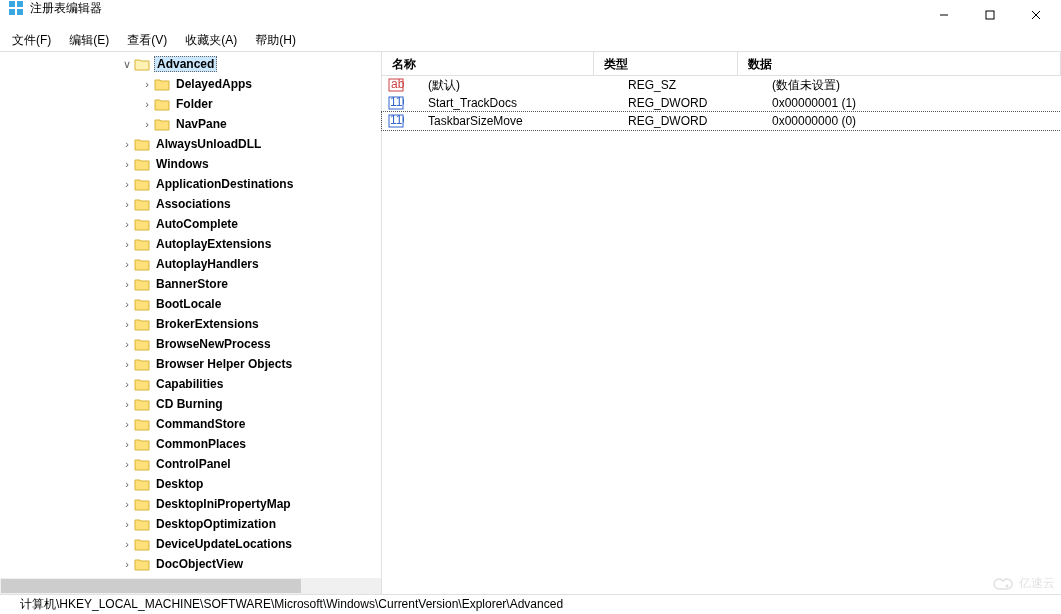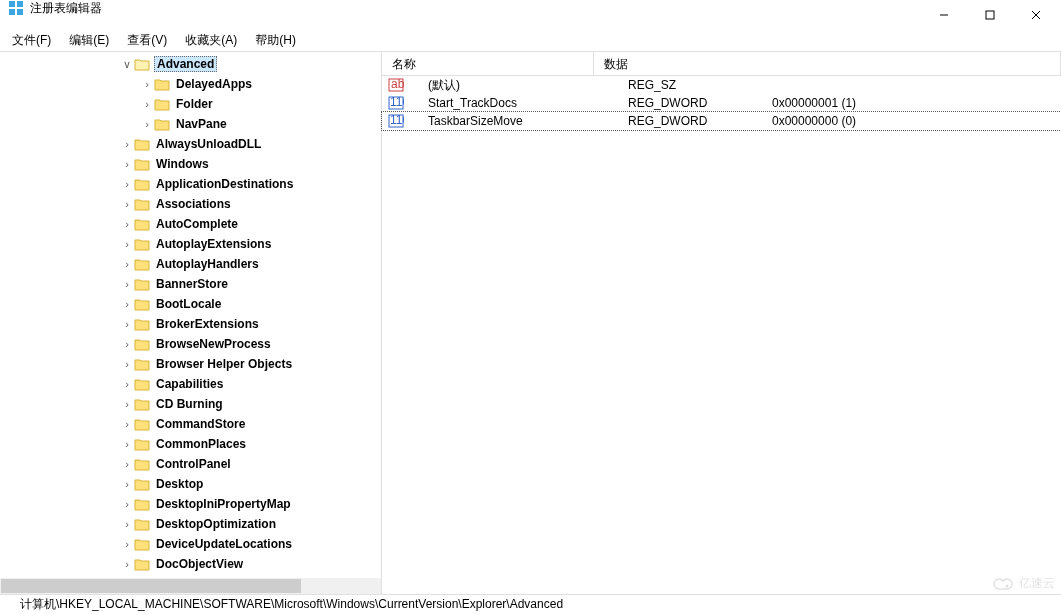--- a/index.html
+++ b/index.html
@@ -13,21 +13,21 @@
 .menubar .item { padding:2px 8px; }
 .content { display:flex; height:calc(100% - 30px - 22px - 20px); }
 .treepanel { width:382px; border-right:1px solid #e0e0e0; overflow:auto; position:relative; }
 .treeinner { padding-top:2px; padding-left:0; }
 .node { display:flex; align-items:center; height:20px; white-space:nowrap; }
 .expander { width:14px; text-align:center; color:#666; font-size:11px; }
 .folder { width:16px; height:14px; margin-right:4px; display:inline-flex; }
 .node.sel .label { background:#cce8ff; border:1px dotted #666; padding:0 2px; }
 .node .label { padding:0 2px;font-weight:bold; }
 .listpanel { flex:1; display:flex; flex-direction:column; position:relative; }
-.listheader { display:flex; height:24px; border-bottom:1px solid #e0e0e0; }
+.listheader { display:flex; height:24px; border-bottom:1px solid #e0e0e0;font-weight:bold; }
 .colh { padding:4px 10px; border-right:1px solid #e0e0e0; }
 .colh.name { width:212px; }
 .colh.type { width:144px; }
 .colh.data { flex:1; }
 .rows { }
 .row { display:flex; align-items:center; height:18px; padding:0 6px; }
 .row .ic { width:16px; height:16px; margin-right:24px; display:inline-flex; }
 .row .c-name { width:200px; }
 .row .c-type { width:144px; }
 .row .c-data { flex:1; }
@@ -316,32 +316,34 @@
           <span class="label">DocObjectView</span>
         </div>
       </div>
     <div class="treehscroll">
         <div class="thumb"></div>
       </div>
   </div>
   <div class="listpanel">
     <div class="listheader">
       <div class="colh name">名称</div>
+      <div class="colh type">类型</div>
       <div class="colh data">数据</div>
     </div>
     <div class="rows" id="rows">
         <div class="row">
           <span class="ic">
             <svg viewBox="0 0 16 16">
               <rect x="1" y="2" width="14" height="12" fill="#fff" stroke="#c44"></rect>
               <text x="3" y="11" font-size="8" fill="#c44">ab</text>
             </svg>
           </span>
           <span class="c-name">(默认)</span>
           <span class="c-type">REG_SZ</span>
+          <span class="c-data">(数值未设置)</span>
         </div>
         <div class="row">
           <span class="ic">
             <svg viewBox="0 0 16 16">
               <rect x="1" y="2" width="14" height="12" fill="#fff" stroke="#36c"></rect>
               <text x="2" y="11" font-size="7" fill="#36c">110</text>
             </svg>
           </span>
           <span class="c-name">Start_TrackDocs</span>
           <span class="c-type">REG_DWORD</span>

